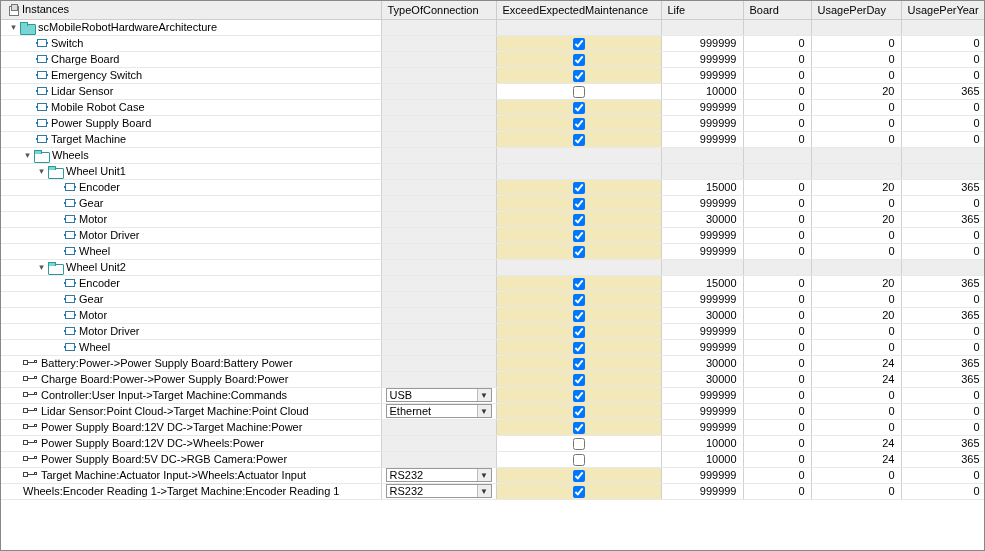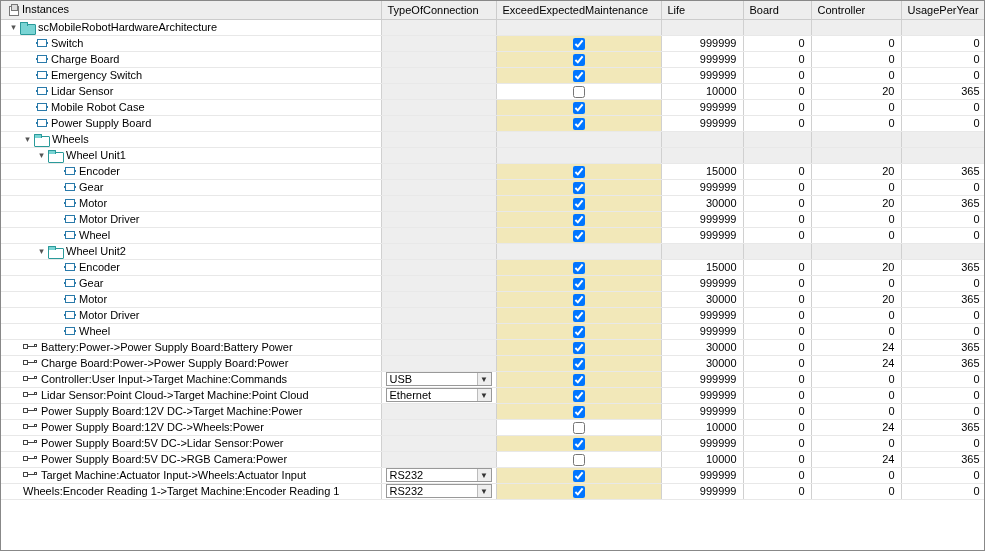--- a/index.html
+++ b/index.html
@@ -130,21 +130,21 @@
       <col class="c-usageperday">
       <col class="c-usageperyear">
   </colgroup>
   <thead>
     <tr>
       <th><span class="head-icon"></span><span>Instances</span></th>
       <th>TypeOfConnection</th>
       <th>ExceedExpectedMaintenance</th>
       <th class="th-right">Life</th>
       <th class="th-right">Board</th>
-      <th class="th-right">Controller</th>
+      <th class="th-right">UsagePerDay</th>
       <th class="th-right">UsagePerYear</th>
     </tr>
   </thead>
   <tbody id="tbody">
       <tr>
         <td>
           <div class="tree-cell">
             <span class="indent" style="width: 4px;"></span>
             <span class="toggle">▾</span>
             <span class="folder-icon"></span>
@@ -244,20 +244,35 @@
         <td class="gray"></td>
         <td class="chk highlight"><input type="checkbox" checked="" style=""></td>
         <td class="num">999999</td>
         <td class="num">0</td>
         <td class="num">0</td>
         <td class="num">0</td>
       </tr>
       <tr>
         <td>
           <div class="tree-cell">
+            <span class="indent" style="width: 32px;"></span>
+            <span class="block-icon"></span>
+            <span>Target Machine</span>
+          </div>
+        </td>
+        <td class="gray"></td>
+        <td class="chk highlight"><input type="checkbox" checked="" style=""></td>
+        <td class="num">999999</td>
+        <td class="num">0</td>
+        <td class="num">0</td>
+        <td class="num">0</td>
+      </tr>
+      <tr>
+        <td>
+          <div class="tree-cell">
             <span class="indent" style="width: 18px;"></span>
             <span class="toggle">▾</span>
             <span class="folder-icon open"></span>
             <span>Wheels</span>
           </div>
         </td>
         <td class="gray"></td>
         <td class="gray"></td>
         <td class="gray"></td>
         <td class="gray"></td>
@@ -550,37 +565,20 @@
             </span>
             <span>Power Supply Board:12V DC-&gt;Wheels:Power</span>
           </div>
         </td>
         <td class="gray"></td>
         <td class="chk"><input type="checkbox" style=""></td>
         <td class="num">10000</td>
         <td class="num">0</td>
         <td class="num">24</td>
         <td class="num">365</td>
-      </tr>
-      <tr>
-        <td>
-          <div class="tree-cell">
-            <span class="indent" style="width: 18px;"></span>
-            <span class="conn-icon">
-              <span></span>
-            </span>
-            <span>Power Supply Board:5V DC-&gt;Lidar Sensor:Power</span>
-          </div>
-        </td>
-        <td class="gray"></td>
-        <td class="chk highlight"><input type="checkbox" checked="" style=""></td>
-        <td class="num">999999</td>
-        <td class="num">0</td>
-        <td class="num">0</td>
-        <td class="num">0</td>
       </tr>
       <tr>
         <td>
           <div class="tree-cell">
             <span class="indent" style="width: 18px;"></span>
             <span class="conn-icon">
               <span></span>
             </span>
             <span>Power Supply Board:5V DC-&gt;RGB Camera:Power</span>
           </div>

